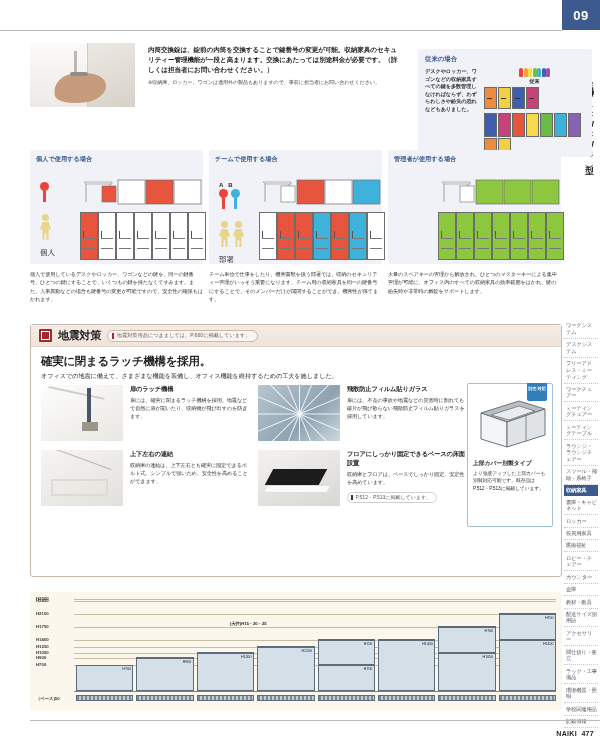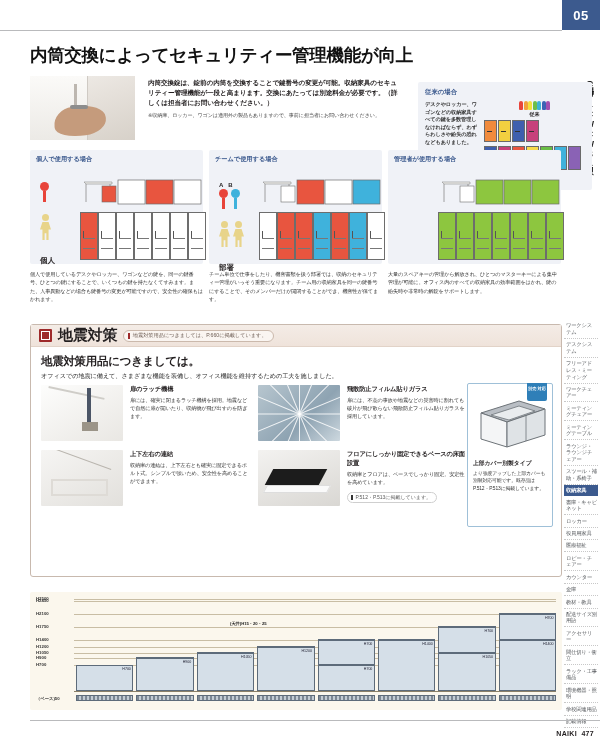--- a/index.html
+++ b/index.html
@@ -99,21 +99,21 @@
   .key-ico { display:flex; gap:3px; }
   .key-ico .k { position:relative; width:9px; }
   .key-ico .kh { width:9px; height:9px; border-radius:50%; }
   .key-ico .kb { width:3px; height:11px; margin:0 auto; }
   .key-ab { display:flex; gap:5px; font-size:6px; font-weight:bold; margin-bottom:1px; }
   .person { width:11px; height:26px; position:relative; }
   .person .head { width:7px; height:7px; border-radius:50%; background:#e8d48a; margin:0 auto; }
   .person .body { width:11px; height:18px; background:#e8d48a; margin-top:1px;
     clip-path:polygon(22% 0,78% 0,100% 42%,78% 42%,78% 100%,58% 100%,58% 62%,42% 62%,42% 100%,22% 100%,22% 42%,0 42%); }
   .ppl-row { display:flex; gap:3px; margin-top:12px; }
-  .ppl-label { font-size:7.5px; font-weight:bold; margin-top:16px; }
+  .ppl-label { font-size:7.5px; font-weight:normal; margin-top:8px; }
   .desk-art { position:absolute; left:46px; top:6px; width:122px; height:34px; }
   .cabrow { position:absolute; left:44px; top:46px; width:126px; height:48px; display:flex; }
   .unit { flex:1; border:.6px solid #6d6d6d; position:relative; background:#fff; }
   .unit .hinge { position:absolute; left:2px; top:40%; width:1px; height:8px; background:#555; }
   .unit .dl { position:absolute; left:10%; width:80%; height:.6px; background:#777; }
 
   
   .caps { position:absolute; left:30px; top:270px; width:532px; display:flex; gap:6px; }
   .cap { width:173px; font-size:5.2px; line-height:8.4px; letter-spacing:-.15px; color:#333; }
 
@@ -121,21 +121,21 @@
   .quake {
     position:absolute; left:30px; top:324px; width:532px; height:253px;
     border:1px solid #c8b9ae; border-radius:3px; background:#fff;
   }
   .quake-band {
     height:22px; background:linear-gradient(180deg,#f4ece6,#efe3db);
     border-bottom:1px solid #e2d3c8; display:flex; align-items:center; padding:0 8px; gap:6px;
   }
   .quake-ico { width:13px; height:13px; background:#9e2a2b; border-radius:1px; position:relative; }
   .quake-ico::after{ content:""; position:absolute; inset:2px; border:1px solid #fff; }
-  .quake-band-title { font-size:15px; font-weight:bold; color:#231f20; letter-spacing:-.2px; }
+  .quake-band-title { font-size:11px; font-weight:bold; color:#231f20; letter-spacing:-.2px; }
   .quake-pill {
     font-size:5.2px; color:#6b5b52; border:.5px solid #cbb9ac; border-radius:7px;
     padding:1.5px 6px 1.5px 4px; background:#faf5f1; display:flex; align-items:center; gap:3px;
   }
   .quake-pill::before { content:""; width:1.6px; height:6px; background:#9e2a2b; display:block; }
   .quake-head { padding:7px 10px 0 10px; }
   .quake-h { font-size:11.5px; font-weight:bold; letter-spacing:-.3px; }
   .quake-sub { font-size:6.2px; margin-top:3px; letter-spacing:-.1px; color:#2b2b2b; }
 
   .feat-grid { position:absolute; left:10px; top:60px; width:424px; }
@@ -198,21 +198,21 @@
   .note-ceiling { position:absolute; font-size:4.2px; color:#222; font-weight:bold; }
   .footrule { position:absolute; left:30px; right:0; bottom:22px; height:.8px; background:#b9babc; }
   .brand { position:absolute; right:6px; bottom:6px; font-size:7px; font-weight:bold; color:#231f20; letter-spacing:.3px; }
 </style>
 </head>
 <body>
 
 <div class="page">
 
   <div class="rail">
-    <div class="rail-tabtop">05</div>
+    <div class="rail-tabtop">09</div>
     <div class="rail-title">収納庫（CWL・CW・CWS型）</div>
     <div class="rail-list" id="rail-list">
         <div class="rail-item">ワークシステム</div>
         <div class="rail-item">デスクシステム</div>
         <div class="rail-item">フリーアドレス・ミーティング</div>
         <div class="rail-item">ワークチェアー</div>
         <div class="rail-item">ミーティングチェアー</div>
         <div class="rail-item">ミーティングテーブル</div>
         <div class="rail-item">ラウンジ・ラウンジチェアー</div>
         <div class="rail-item">スツール・補助・系椅子</div>
@@ -231,21 +231,20 @@
         <div class="rail-item">ラック・工事備品</div>
         <div class="rail-item">環境機器・照明</div>
         <div class="rail-item">学校関連用品</div>
         <div class="rail-item">記載情報</div>
       </div>
   </div>
 
   <div class="topline"></div>
 
   <div class="sec1">
-    <div class="headline">内筒交換によってセキュリティー管理機能が向上</div>
 
     <div class="intro-wrap">
       <div class="photo-hand">
         <div class="door"></div>
           <div class="slot"></div>
         <div class="hand"></div>
           <div class="key"></div>
       </div>
       <div class="intro-text">
         <p>内筒交換錠は、錠前の内筒を交換することで鍵番号の変更が可能。収納家具のセキュリティー管理機能が一段と高まります。交換にあたっては別途料金が必要です。（詳しくは担当者にお問い合わせください。）</p>
@@ -499,21 +498,21 @@
       <div class="cap">大量のスペアキーの管理から解放され、ひとつのマスターキーによる集中管理が可能に。オフィス内のすべての収納家具の効率範囲をはかれ、鍵の紛失時や非常時の解錠をサポートします。</div>
     </div>
 
   <div class="quake">
     <div class="quake-band">
       <span class="quake-ico"></span>
       <span class="quake-band-title">地震対策</span>
       <span class="quake-pill">地震対策用品につきましては、P.660に掲載しています。</span>
     </div>
     <div class="quake-head">
-      <div class="quake-h">地震対策用品につきましては。</div>
+      <div class="quake-h">確実に閉まるラッチ機構を採用。</div>
       <div class="quake-sub">オフィスでの地震に備えて、さまざまな機能を装備し、オフィス機能を維持するための工夫を施しました。</div>
     </div>
 
     <div class="feat-grid" id="feat-grid">
         <div class="feat-row">
           <div class="feat">
             <div class="feat-img img-latch">
               <div class="rail2"></div>
               <div class="post"></div>
               <div class="blk"></div>

